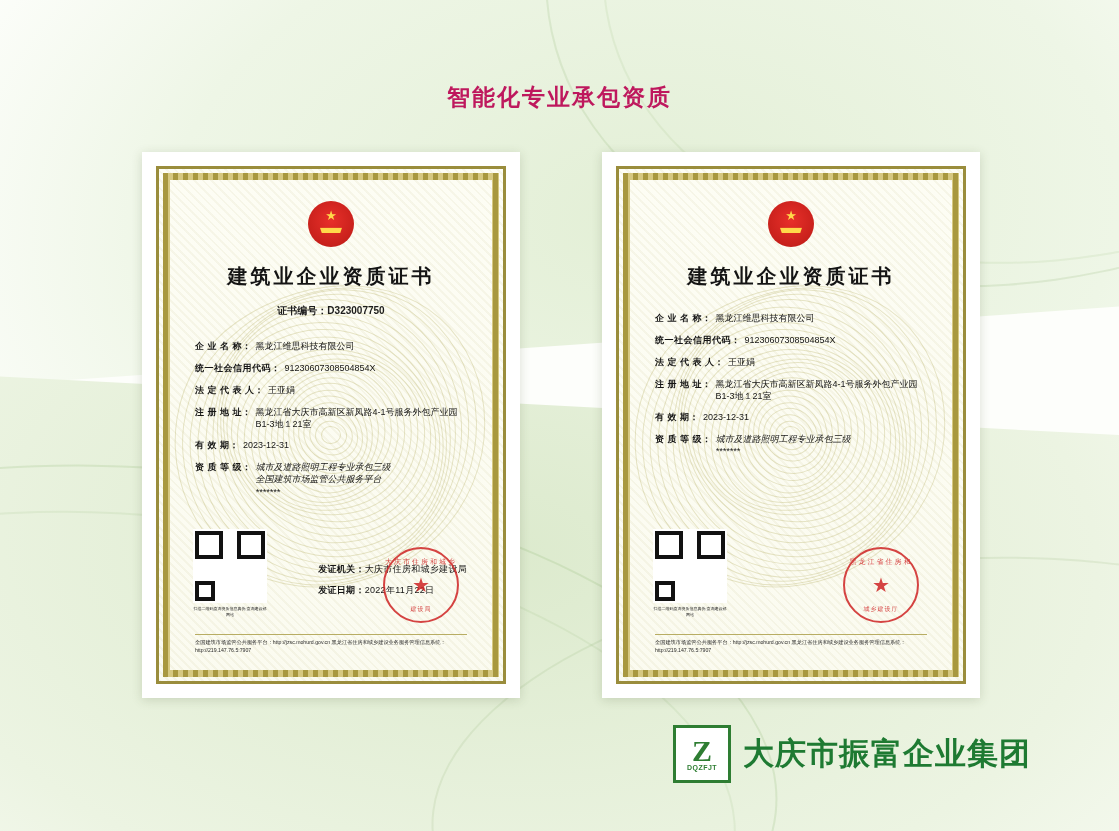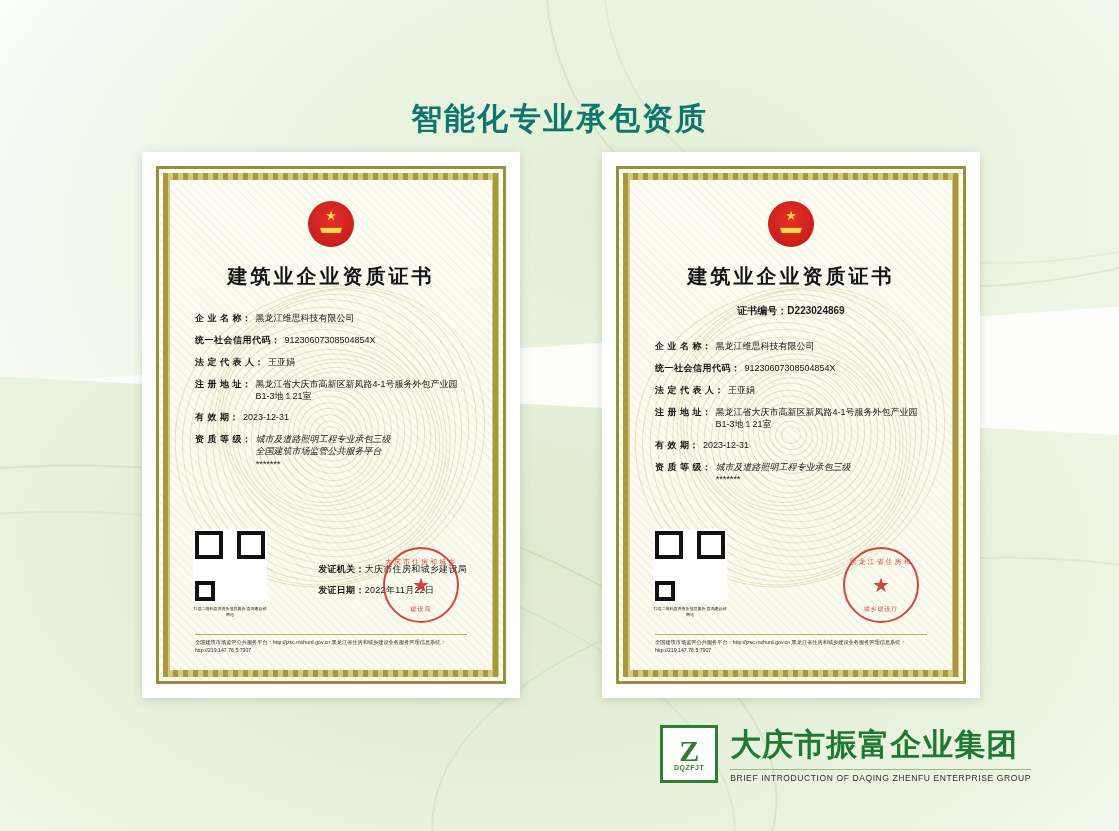--- a/index.html
+++ b/index.html
@@ -37,26 +37,25 @@
   .sw1 { left: 540px; top: -420px; width: 980px; height: 700px; transform: rotate(-12deg); }
   .sw2 { left: 600px; top: -380px; width: 900px; height: 640px; transform: rotate(-9deg); border-color: rgba(140,180,110,0.12); }
   .sw3 { left: -420px; top: 470px; width: 1200px; height: 560px; transform: rotate(6deg); border-color: rgba(120,165,90,0.16); }
   .sw4 { left: -360px; top: 520px; width: 1100px; height: 500px; transform: rotate(8deg); border-color: rgba(120,165,90,0.10); }
   .sw5 { left: 430px; top: 560px; width: 1000px; height: 460px; transform: rotate(-5deg); border-color: rgba(120,165,90,0.13); }
 
   
   .page-title {
     position: absolute; top: 82px; left: 0; width: 100%;
     text-align: center;
-    font-size: 31px;
+    font-size: 23px;
     font-weight: bold;
     letter-spacing: 2px;
-    color: #0f766e;
+    color: #be185d;
     font-family: "Liberation Sans", sans-serif;
-    margin-top: 16px;
   }
 
   
   .cert {
     position: absolute;
     top: 152px;
     width: 378px; height: 546px;
     background: #ffffff;
     box-shadow: 0 2px 10px rgba(60,80,40,0.18);
   }
@@ -286,20 +285,23 @@
         <i style="width: 308px; height: 283.36px; margin-left: -154px; margin-top: -141.68px; transform: rotate(312deg);"></i>
         <i style="width: 320px; height: 294.4px; margin-left: -160px; margin-top: -147.2px; transform: rotate(325deg);"></i>
       </div>
     <div class="cert-body">
       <div class="emblem">
         <div class="disc"></div>
           <div class="star">★</div>
           <div class="gate"></div>
       </div>
       <div class="cert-title">建筑业企业资质证书</div>
+      <div class="cert-no">
+        <span>证书编号：</span><span>D323007750</span>
+      </div>
       <div class="fields">
         <div class="field">
           <span class="k">企 业 名 称：</span>
           <span class="v">黑龙江维思科技有限公司</span>
         </div>
         <div class="field">
           <span class="k">统一社会信用代码：</span>
           <span class="v">91230607308504854X</span>
         </div>
         <div class="field">
@@ -383,23 +385,20 @@
         <i style="width: 308px; height: 283.36px; margin-left: -154px; margin-top: -141.68px; transform: rotate(312deg);"></i>
         <i style="width: 320px; height: 294.4px; margin-left: -160px; margin-top: -147.2px; transform: rotate(325deg);"></i>
       </div>
     <div class="cert-body">
       <div class="emblem">
         <div class="disc"></div>
           <div class="star">★</div>
           <div class="gate"></div>
       </div>
       <div class="cert-title">建筑业企业资质证书</div>
-      <div class="cert-no">
-        <span>证书编号：</span><span>D223024869</span>
-      </div>
       <div class="fields">
         <div class="field">
           <span class="k">企 业 名 称：</span>
           <span class="v">黑龙江维思科技有限公司</span>
         </div>
         <div class="field">
           <span class="k">统一社会信用代码：</span>
           <span class="v">91230607308504854X</span>
         </div>
         <div class="field">
@@ -444,15 +443,14 @@
   </div>
 </div>
 
 <div class="logo-wrap">
   <div class="logo-mark">
     <span class="z">Z</span>
     <span class="abbr">DQZFJT</span>
   </div>
   <div class="logo-text">
     <div class="cn">大庆市振富企业集团</div>
-    <div class="en">BRIEF INTRODUCTION OF DAQING ZHENFU ENTERPRISE GROUP</div>
   </div>
 </div>
 
 </body></html>

